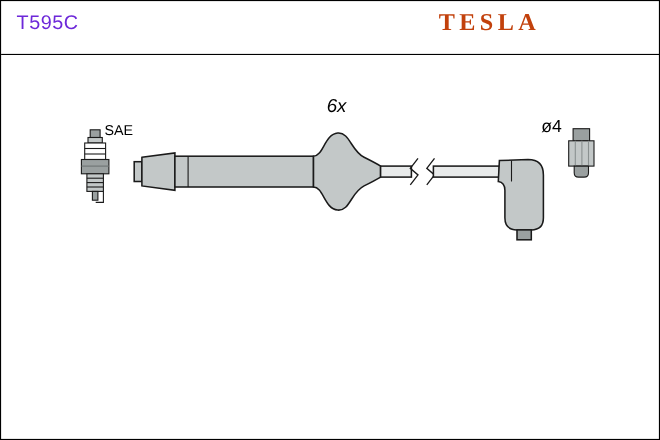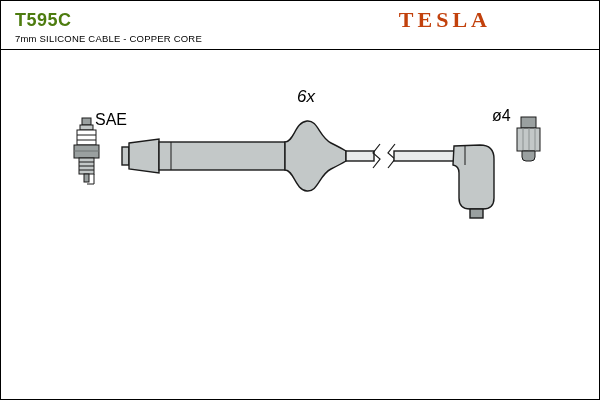--- a/index.html
+++ b/index.html
@@ -7,21 +7,21 @@
     position:relative;
     width:600px;height:400px;
     box-sizing:border-box;
     border:1px solid #000;
     background:#ffffff;
     font-family:"Liberation Sans", sans-serif;
     overflow:hidden;
   }
   .part-number{
     position:absolute;left:14px;top:9px;
-    font-size:18px;font-weight:bold;color:#4d7c0f;
+    font-size:18px;font-weight:normal;color:#6d28d9;
     letter-spacing:0.5px;
   }
   .description{
     position:absolute;left:14px;top:32px;
     font-size:9.5px;color:#000;
     letter-spacing:0.2px;
   }
   .brand-logo{
     position:absolute;right:108px;top:6px;
     font-family:"Liberation Serif", serif;
@@ -33,35 +33,34 @@
   .header-divider{
     position:absolute;left:0;top:48px;width:600px;height:0;
     border-top:1.5px solid #000;
   }
   .qty-label{
     position:absolute;left:296px;top:86px;
     font-size:17px;color:#000;font-style:italic;
   }
   .sae-label{
     position:absolute;left:94px;top:110px;
-    font-size:16px;color:#000;
+    font-size:13px;color:#000;
   }
   .dia-label{
     position:absolute;left:491px;top:106px;
     font-size:16px;color:#000;
   }
   .diagram-svg{position:absolute;left:0;top:0;}
 </style>
 </head>
 <body>
 
 <div id="page">
 
   <div class="part-number">T595C</div>
-  <div class="description">7mm SILICONE CABLE - COPPER CORE</div>
   <div class="brand-logo">TESLA</div>
   <div class="header-divider"></div>
 
   <div class="qty-label">6x</div>
   <div class="sae-label">SAE</div>
   <div class="dia-label">ø4</div>
 
   <svg class="diagram-svg" width="600" height="400" viewBox="0 0 600 400">
 
     <g stroke="#1a1a1a" stroke-width="1" fill="#c3c8c8">

